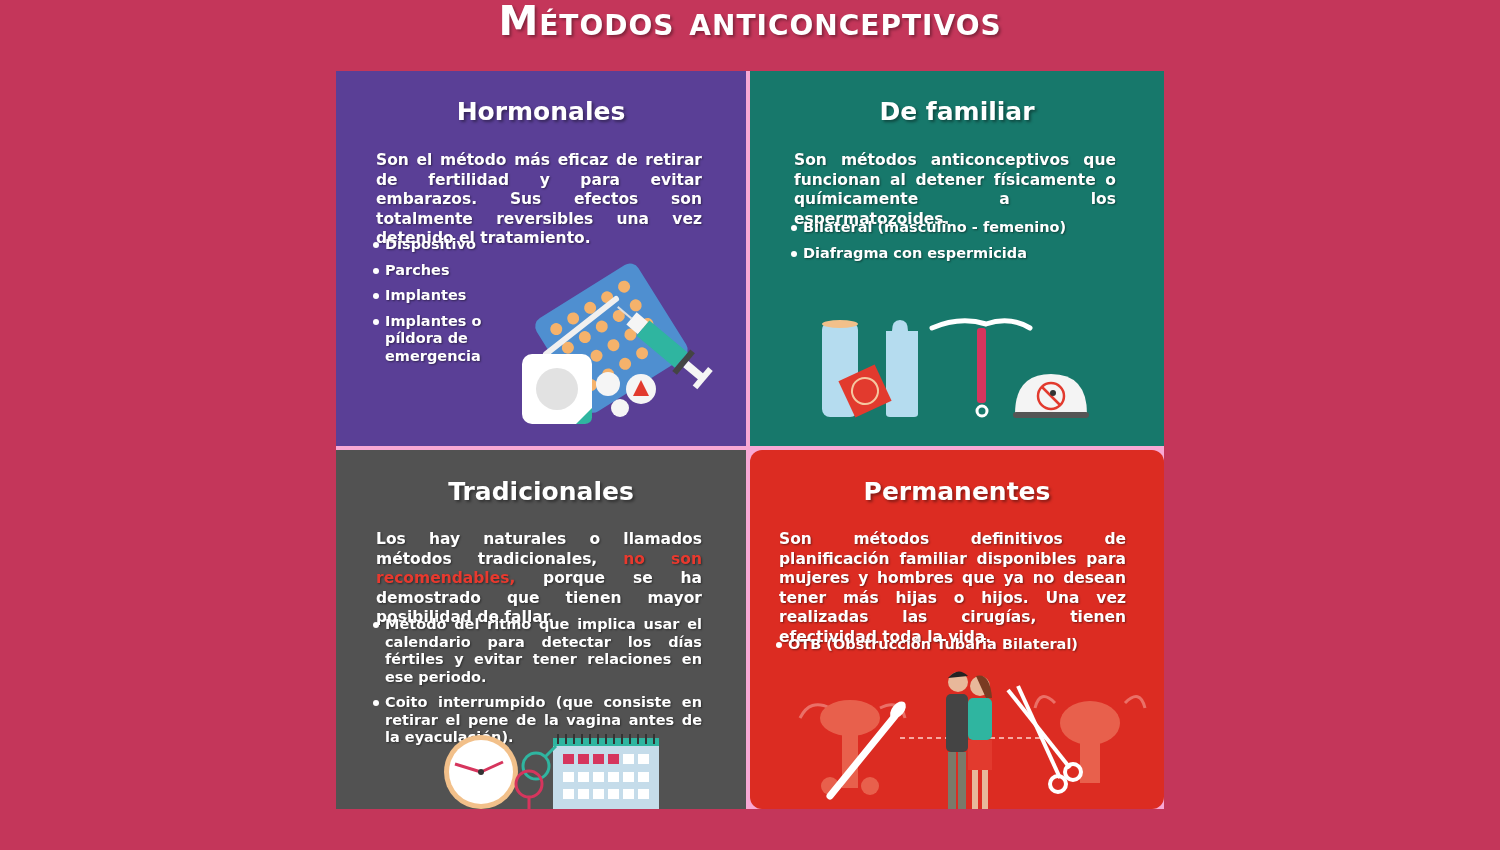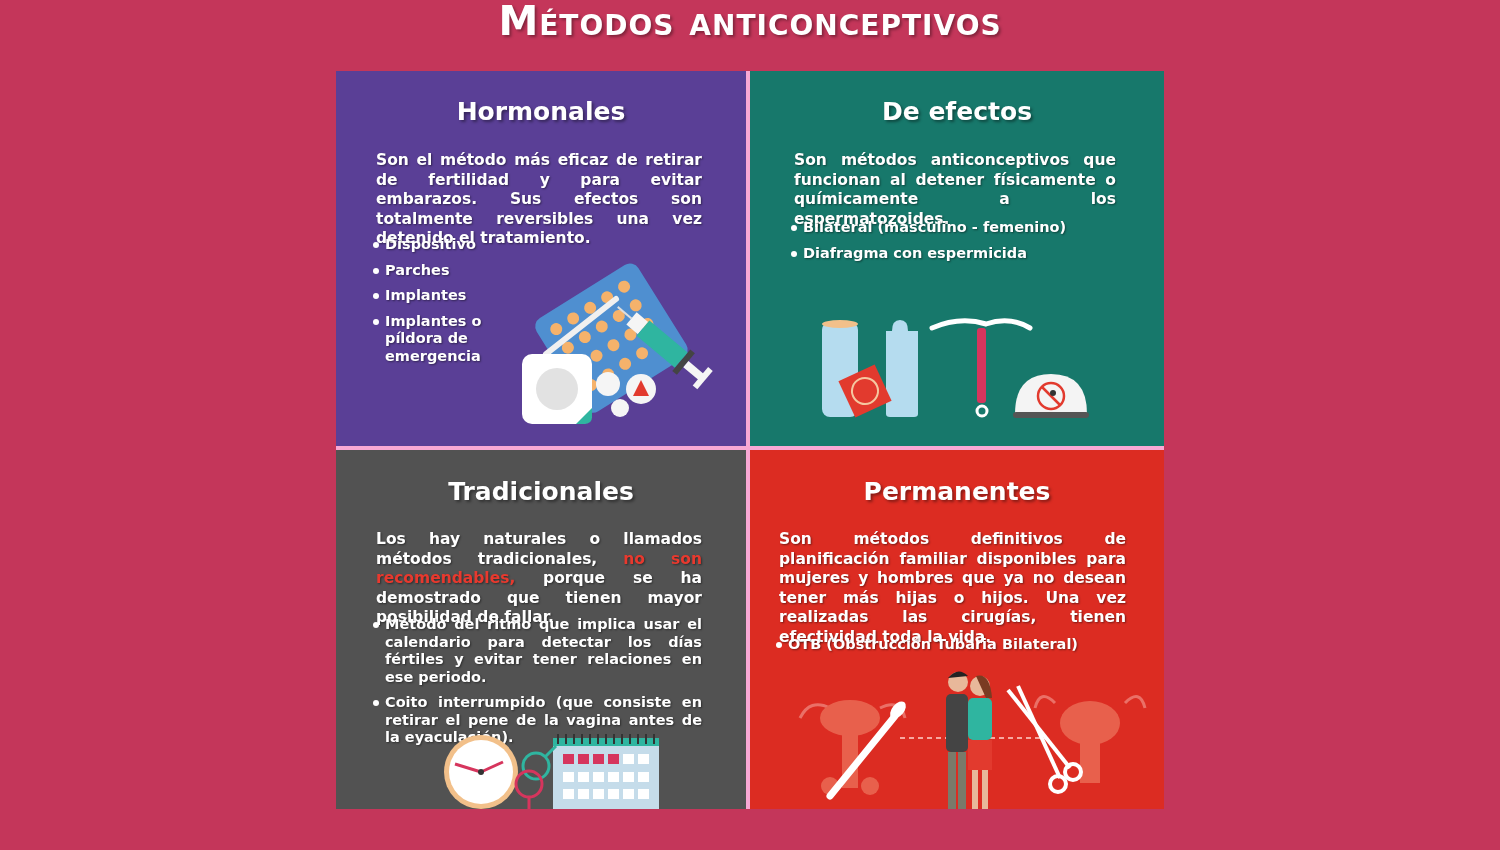--- a/index.html
+++ b/index.html
@@ -16,21 +16,21 @@
     font-variant:small-caps;
   }
   .grid {
     position:absolute; left:336px; top:71px; width:828px; height:738px;
     background:#f9a8d4;
   }
   .panel { position:absolute; overflow:hidden; }
   .p1 { left:0; top:0; width:410px; height:375px; background:#5a3f96; }
   .p2 { left:414px; top:0; width:414px; height:375px; background:#17786b; }
   .p3 { left:0; top:379px; width:410px; height:359px; background:#525252; }
-  .p4 { left:414px; top:379px; width:414px; height:359px; background:#dc2c22; }
+  .p4 { left:414px; top:379px; width:414px; height:359px; background:#dc2c22;border-radius:12px; }
   .ptitle {
     position:absolute; left:0; width:100%; text-align:center;
     font-size:25px; font-weight:bold; text-shadow:2px 2px 3px rgba(0,0,0,0.4);
   }
   .pdesc {
     position:absolute; font-size:15.5px; font-weight:bold; line-height:19.5px;
     text-align:justify; text-shadow:1px 1px 2px rgba(0,0,0,0.45);
   }
   .hl { color:#e8392e; }
   .blist { position:absolute; margin:0; padding:0; list-style:none; }
@@ -101,21 +101,21 @@
       <circle cx="41" cy="140" r="21" fill="#e2e2e2"></circle>
       <path d="M60 175 L76 159 L76 168 Q76 175 68 175 Z" fill="#2fb5a0"></path>
       <circle cx="92" cy="135" r="12" fill="#f5f5f5"></circle>
       <circle cx="104" cy="159" r="9" fill="#f5f5f5"></circle>
       <circle cx="125" cy="140" r="15" fill="#f5f5f5"></circle>
       <path d="M125 131 L133 147 L117 147 Z" fill="#e23a2e"></path>
     </svg>
   </div>
 
   <div class="panel p2">
-    <div class="ptitle" style="top:26px;">De efectos</div>
+    <div class="ptitle" style="top:26px;">De familiar</div>
     <div class="pdesc" style="left:44px; top:80px; width:322px;">Son métodos anticonceptivos que funcionan al detener físicamente o químicamente a los espermatozoides.</div>
     <ul class="blist" style="left:40px; top:148px; width:330px;">
       <li><span class="dot"></span><span>Bilateral (masculino - femenino)</span></li>
       <li><span class="dot"></span><span>Diafragma con espermicida</span></li>
     </ul>
     <svg class="illus" style="left:60px; top:245px;" width="300" height="115" viewBox="0 0 300 115">
       <rect x="12" y="6" width="36" height="95" rx="8" fill="#b5dcef"></rect>
       <ellipse cx="30" cy="8" rx="18" ry="4" fill="#f2c08a"></ellipse>
       <path d="M82 15 Q82 4 90 4 Q98 4 98 15 L108 15 L108 98 Q108 101 104 101 L80 101 Q76 101 76 98 L76 15 Z" fill="#b5dcef"></path>
       <g transform="rotate(-25 55 75)">

